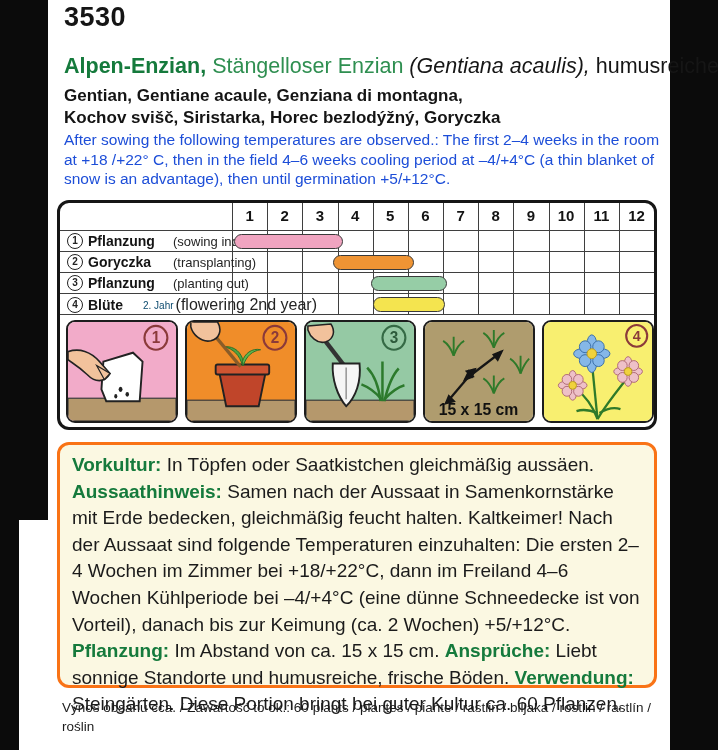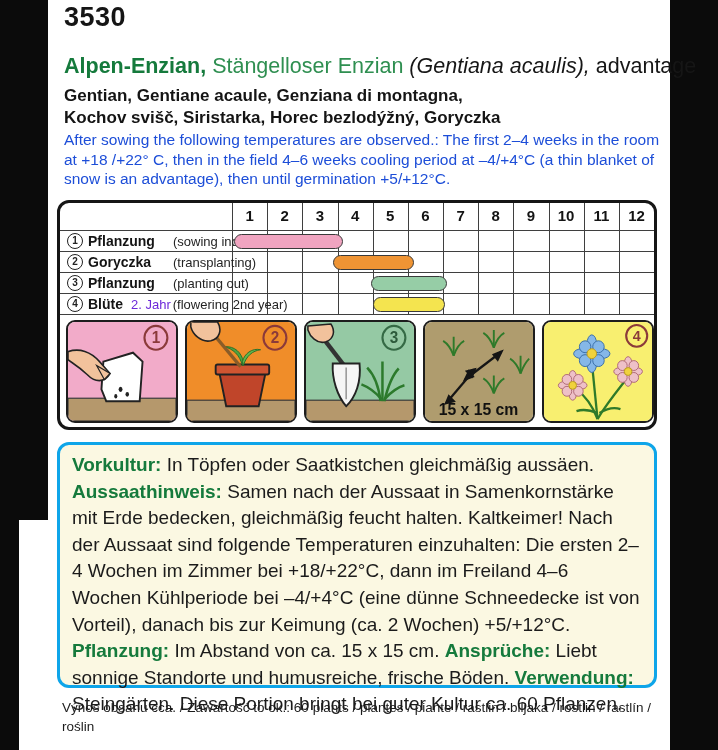--- a/index.html
+++ b/index.html
@@ -35,53 +35,53 @@
   #cal-vlines{position:absolute;left:172px;top:0;width:422px;height:111px;display:flex;}
   #cal-vlines div{flex:1;border-left:1.3px solid #3f3f3f;}
   #cal-header{position:absolute;left:172px;top:0;width:422px;height:27px;display:flex;}
   #cal-header span{flex:1;text-align:center;font-size:15px;font-weight:bold;padding-top:4px;color:#141414;}
   .cal-row{position:absolute;left:0;width:594px;height:21px;border-top:1.4px solid #3f3f3f;box-sizing:border-box;}
   #cal-bottom{position:absolute;left:0;top:111px;width:594px;border-top:1.4px solid #3f3f3f;}
   .row-label{position:absolute;left:7px;top:2px;display:flex;align-items:center;}
   .num-circle{display:inline-block;width:14px;height:14px;border:1.4px solid #222;border-radius:50%;
               font-size:10px;font-weight:bold;line-height:14px;text-align:center;color:#222;margin-right:5px;flex:none;}
   .lab-de{font-weight:bold;font-size:14px;width:85px;color:#141414;}
-  .lab-mid{font-size:13px;margin-right:2px;color:#6d28d9;}
+  .lab-mid{font-size:10px;margin-right:2px;color:#0c4a6e;}
   .lab-en{font-size:13px;color:#242424;}
-  .row4 .lab-de{width:auto;margin-right:8px;}
-  .row4 .lab-en{font-size:13px;}
+  .row4 .lab-de{width:auto;margin-right:20px;}
+  .row4 .lab-en{font-size:16px;}
   .row-track{position:absolute;left:172px;top:0;width:422px;height:100%;}
   .bar{position:absolute;top:2.5px;bottom:2.5px;border-radius:10px;border:1.6px solid #3a3a3a;box-sizing:border-box;}
 
   #panels{position:absolute;left:6px;top:117px;width:588px;height:103px;display:flex;gap:7px;}
   .panel{flex:1;border:2.5px solid #1d1d1d;border-radius:9px;overflow:hidden;position:relative;box-sizing:border-box;}
   .panel svg{display:block;width:100%;height:100%;}
 
   
   #box2{position:absolute;left:57px;top:442px;width:600px;height:246px;
-        border:3px solid #0ea5e9;border-radius:12px;box-sizing:border-box;
+        border:3px solid #f97316;border-radius:12px;box-sizing:border-box;
         padding:7px 12px 0 12px;font-size:19px;line-height:26.6px;color:#1b1b1b;}
   #box2 .kw{font-weight:bold;color:#157a3c;}
 
   #footer{position:absolute;left:62px;top:699px;width:600px;font-size:13.5px;line-height:18.5px;color:#1c1c1c;}
 </style>
 </head>
 <body>
 
 <div class="pb" id="pb-right"></div>
 <div class="pb" id="pb-left-thin"></div>
 <div class="pb" id="pb-left-wide"></div>
 
 <div id="article-number">3530</div>
 
 <div id="title-line">
   <span class="t-primary">Alpen-Enzian,</span>
   <span class="t-secondary">Stängelloser Enzian</span>
   <span class="t-latin">(Gentiana acaulis),</span>
-  <span class="t-life">advantage</span>
+  <span class="t-life">humusreiche</span>
 </div>
 
 <div class="subtitle" id="subtitle-1">Gentian, Gentiane acaule, Genziana di montagna,</div>
 <div class="subtitle" id="subtitle-2">Kochov svišč, Siristarka, Horec bezlodýžný, Goryczka</div>
 
 <div id="intro-en">After sowing the following temperatures are observed.: The first 2–4 weeks in the room at +18 /+22° C, then in the field 4–6 weeks cooling period at –4/+4°C (a thin blanket of snow is an advantage), then until germination +5/+12°C.</div>
 
 <div id="box1">
   <div id="cal">
     <div id="cal-vlines">

